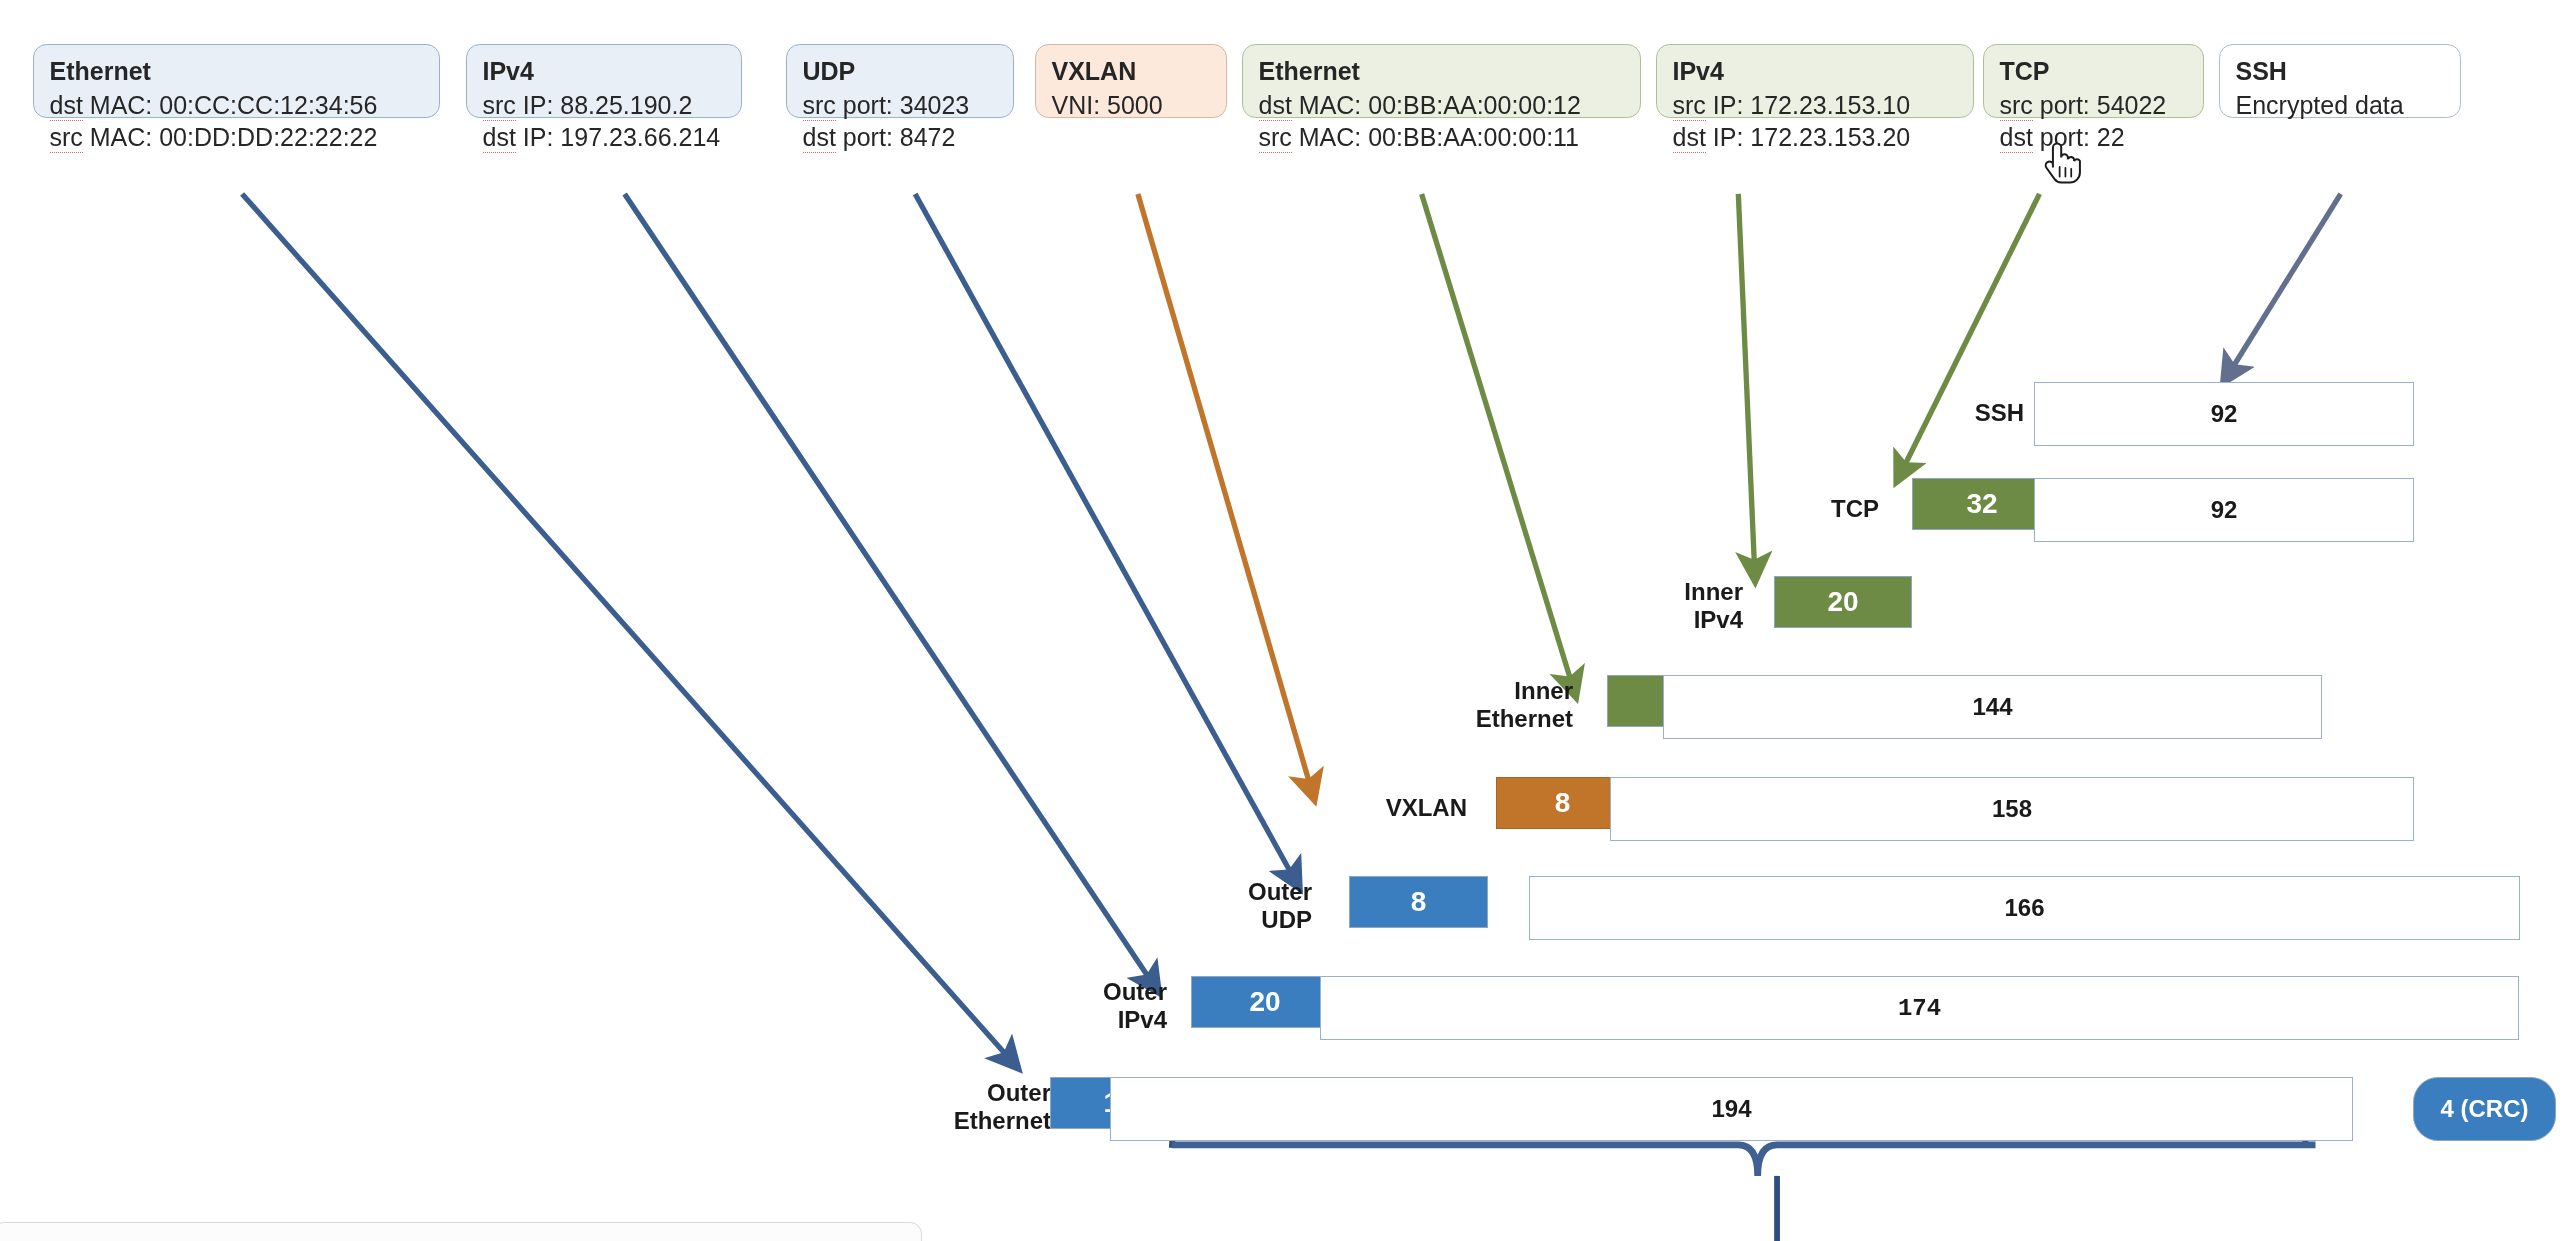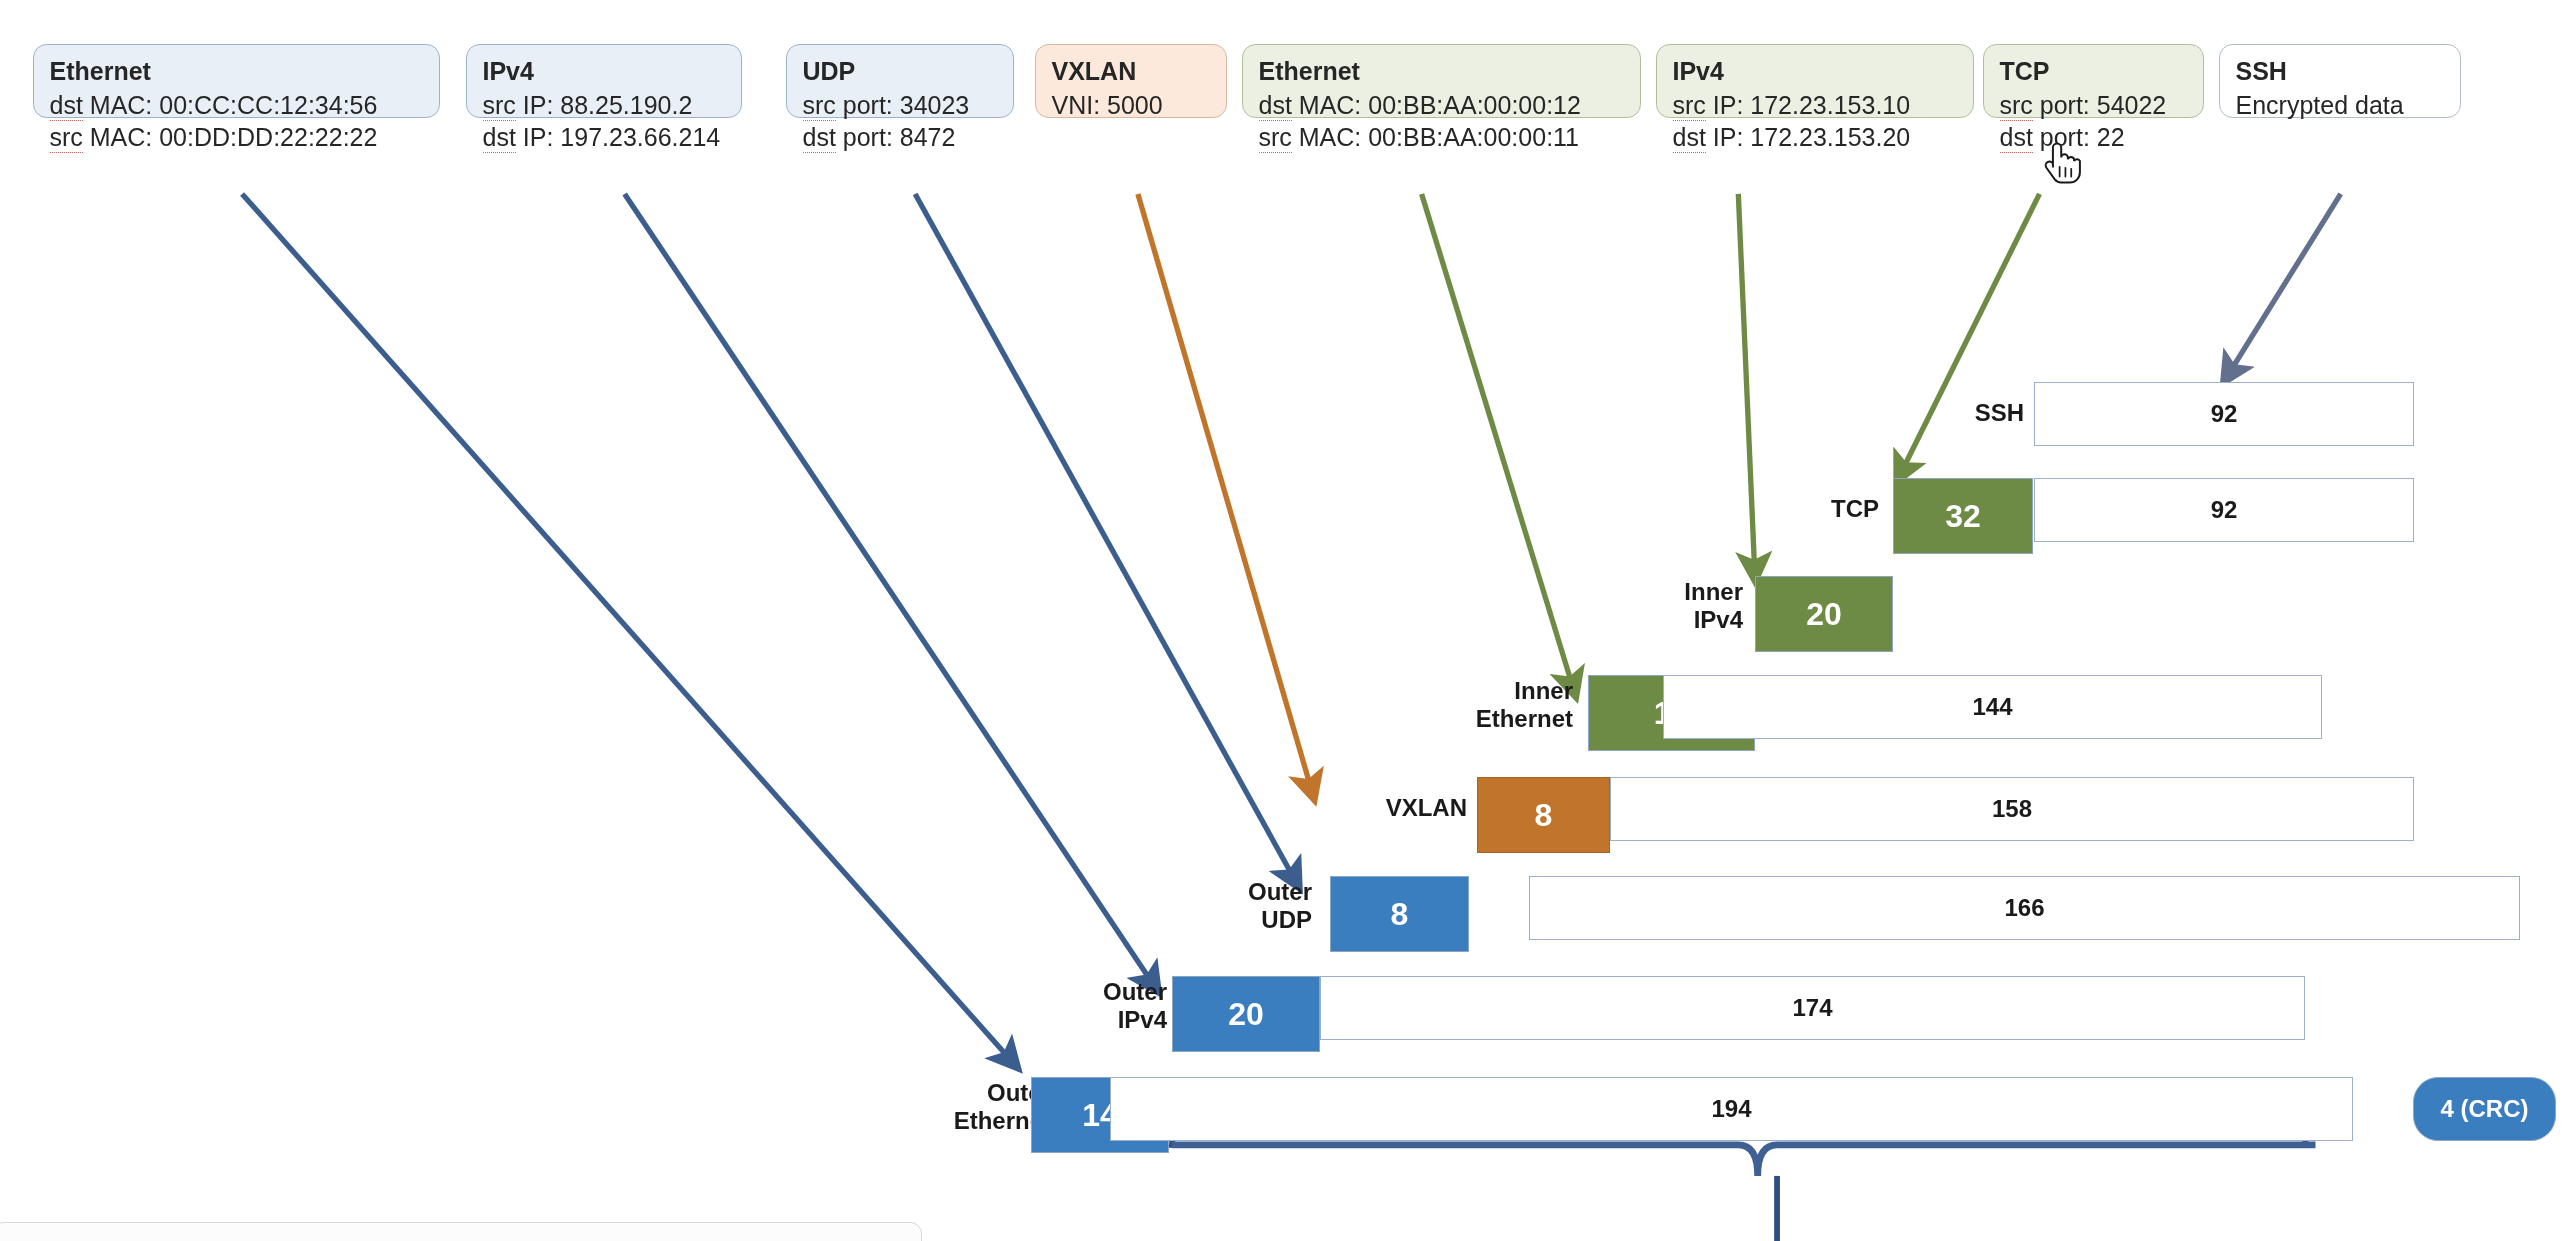--- a/index.html
+++ b/index.html
@@ -38,26 +38,26 @@
   .rowlabel{
     position:absolute;
     text-align:right;
     font-weight:bold;
     font-size:24px;
     color:#1A1A1A;
     line-height:1.18;
     white-space:pre-line;
   }
   .hdr{
-    position:absolute;top:0;height:76px;
+    position:absolute;top:0;height:52px;
     box-sizing:border-box;
     border:1px solid #8FA6C2;
     color:#ffffff;
-    font-weight:bold;font-size:32px;
-    display:flex;align-items:center;justify-content:center;
+    font-weight:bold;font-size:28px;
+    display:flex;align-items:center;justify-content:center;margin-left:19px;
   }
   .pay{
     position:absolute;top:0;height:64px;
     box-sizing:border-box;
     background:#ffffff;
     border:1.5px solid #9BB0CC;
     color:#1A1A1A;
     font-weight:bold;font-size:24px;
     display:flex;align-items:center;justify-content:center;
   }
@@ -205,21 +205,21 @@
     <div class="rowlabel" style="left:1167px;top:1.9px;width:145px;">Outer
 UDP</div>
     <div class="hdr" style="left:1330px;width:139px;background:#3A7EBF;">8</div>
     <div class="pay" style="left:1529px;width:991px;">166</div>
   </div>
 
   <div class="row" style="left:0;top:976px;width:2576px;">
     <div class="rowlabel" style="left:1022px;top:1.9px;width:145px;">Outer
 IPv4</div>
     <div class="hdr" style="left:1172px;width:148px;background:#3A7EBF;">20</div>
-    <div class="pay" style="left:1320px;width:985px;">174</div>
+    <div class="pay" style="left:1320px;width:1199px;font-family:Liberation Mono, monospace;">174</div>
   </div>
 
   <div class="row" style="left:0;top:1077px;width:2576px;">
     <div class="rowlabel" style="left:843px;top:1.9px;width:208px;">Outer
 Ethernet</div>
     <div class="hdr" style="left:1031px;width:138px;background:#3A7EBF;">14</div>
     <div class="pay" style="left:1110px;width:1243px;">194</div>
     <div class="trail" style="left:2413px;width:143px;background:#3A7EBF;border-radius:25px;">4 (CRC)</div>
   </div>
 

